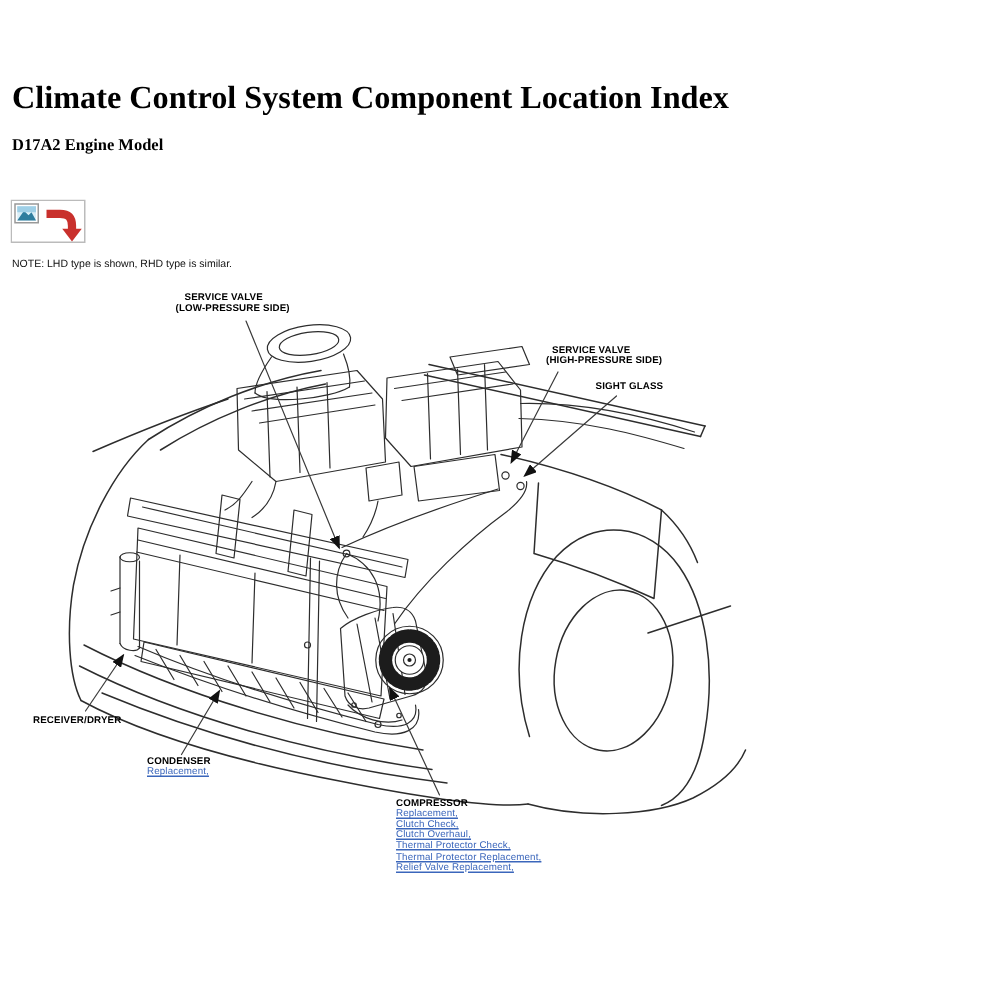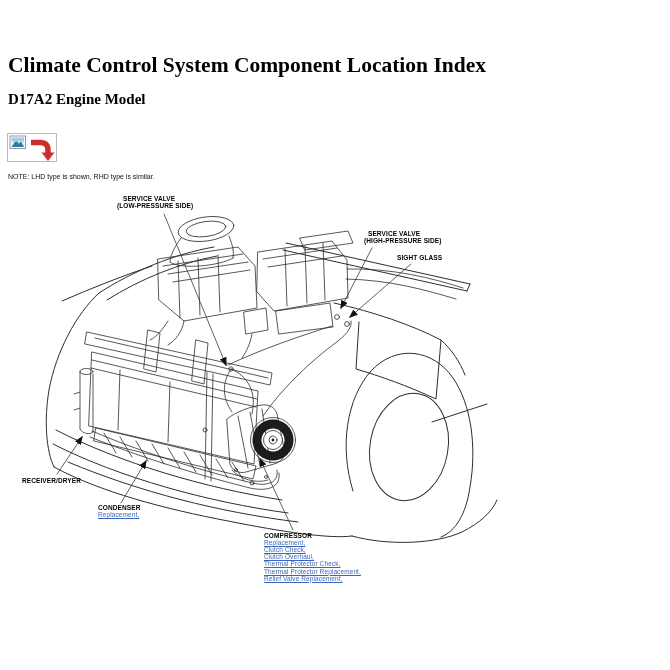--- a/index.html
+++ b/index.html
@@ -1,21 +1,21 @@
 <!DOCTYPE html>
 <html><head>
 <meta charset="utf-8">
 <style>
   html,body{margin:0;padding:0;background:#fff;}
   .page{position:relative;width:538px;height:670px;background:#fff;overflow:hidden;
         font-family:"Liberation Sans",sans-serif;padding-left:20px;}
   .title{position:absolute;left:8px;top:53px;font-family:"Liberation Serif",serif;
          font-weight:bold;font-size:21.5px;color:#000;white-space:nowrap;}
   .subtitle{position:absolute;left:8px;top:91px;font-family:"Liberation Serif",serif;
-         font-weight:bold;font-size:15px;color:#000;white-space:nowrap;}
+         font-weight:bold;font-size:11px;color:#000;white-space:nowrap;}
   .iconbox{position:absolute;left:7px;top:133px;width:52px;height:32px;cursor:pointer;}
   .note{position:absolute;left:8px;top:173px;font-size:7px;color:#111;white-space:nowrap;}
   .diagram-svg{position:absolute;left:0;top:0;width:670px;height:670px;}
   .lbl{position:absolute;font-size:6.5px;font-weight:bold;color:#000;
        line-height:7.2px;letter-spacing:0.1px;white-space:nowrap;}
   .ind6{margin-left:6px;} .ind4{margin-left:4px;}
   .lnk{display:block;font-size:6.5px;font-weight:normal;color:#3b66bb;
        text-decoration:underline;line-height:7.1px;white-space:nowrap;cursor:pointer;}
   svg{display:block;}
 </style>

